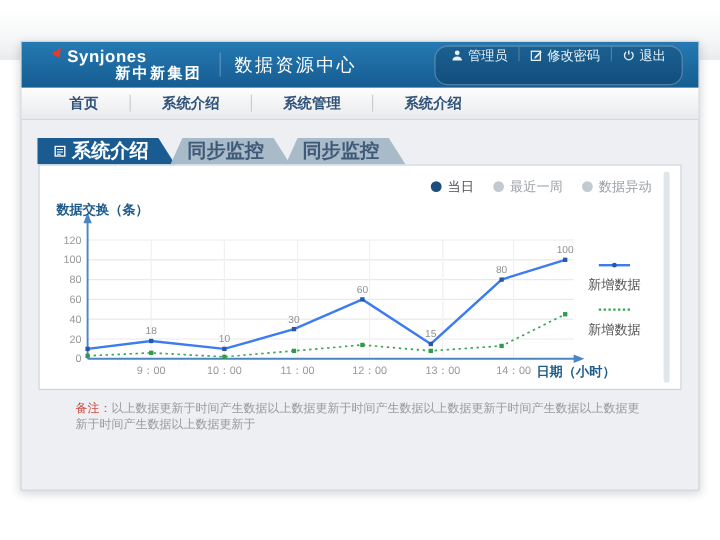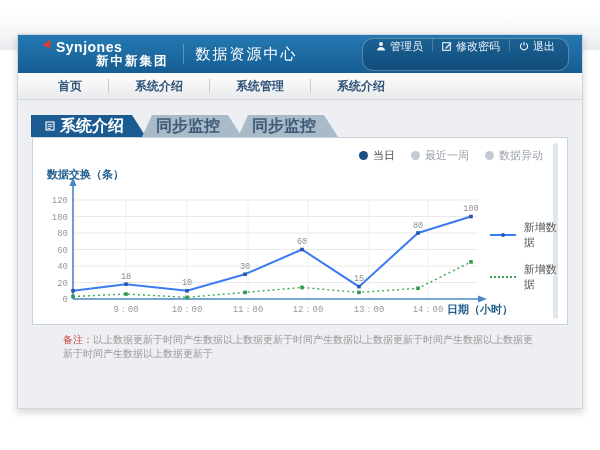--- a/index.html
+++ b/index.html
@@ -41,38 +41,38 @@
   .tab { height:22px; display:flex; align-items:center; gap:5px; font-size:16px;
     font-weight:bold; padding:0 22px 0 14px; cursor:pointer;
     clip-path:polygon(10px 0, calc(100% - 14px) 0, 100% 100%, 0 100%);
     background:#a9bac9; color:#3e5a77; margin-left:-4px; }
   .tab.active { background:#1a5c92; color:#fff; margin-left:0;
     clip-path:polygon(0 0, calc(100% - 14px) 0, 100% 100%, 0 100%); }
   .tab .tab-icon { display:inline-flex; }
 
   
   .panel { position:relative; margin:0 14px; height:188px; background:#fff;
-    border:1px solid #c8d3dc;font-family:Liberation Mono, monospace; }
+    border:1px solid #c8d3dc; }
   .scrollbar-track { position:absolute; right:9px; top:5px; bottom:5px; width:5px;
     background:#dfe6ec; border-radius:3px; }
 
   .range-row { display:flex; justify-content:flex-end; gap:16px; padding:9px 24px 0 0; height:26px; }
   .radio-item { display:flex; align-items:center; gap:5px; font-size:11px; color:#9aa0a8; cursor:pointer; }
   .radio-dot { width:9px; height:9px; border-radius:50%; background:#c3c9d1; }
   .radio-item.selected { color:#4a4f55; }
   .radio-item.selected .radio-dot { background:#1d4d80; }
 
   .chart-wrap { position:relative; margin-left:12px; }
   .tick { font-size:9px; fill:#999; }
   .pt-label { font-size:8.5px; fill:#8f8f8f; }
   .axis-label { font-size:11px; font-weight:bold; fill:#1f5c8b; }
 
   .chart-legend { position:absolute; left:457px; top:82px; display:flex;
     flex-direction:column; gap:12px; }
-  .legend-row { display:flex; align-items:center; gap:8px; font-size:11px; color:#555; cursor:default; }
+  .legend-row { display:flex; align-items:center; gap:8px; font-size:11px; color:#555; cursor:default;flex-direction:column; }
   .legend-marker { width:26px; height:0; position:relative; }
   .legend-marker.solid { border-top:2px solid #3b7cf0; }
   .legend-marker.solid::after { content:""; position:absolute; left:11px; top:-3px;
     width:4px; height:4px; border-radius:50%; background:#2757a8; }
   .legend-marker.dotted { border-top:2px dotted #3aa655; }
 
   .note-row { margin:10px 28px 0 30px; font-size:10px; color:#9a9a9a; line-height:1.4; }
   .note-prefix { color:#cc4a42; }
 </style>
 </head>

